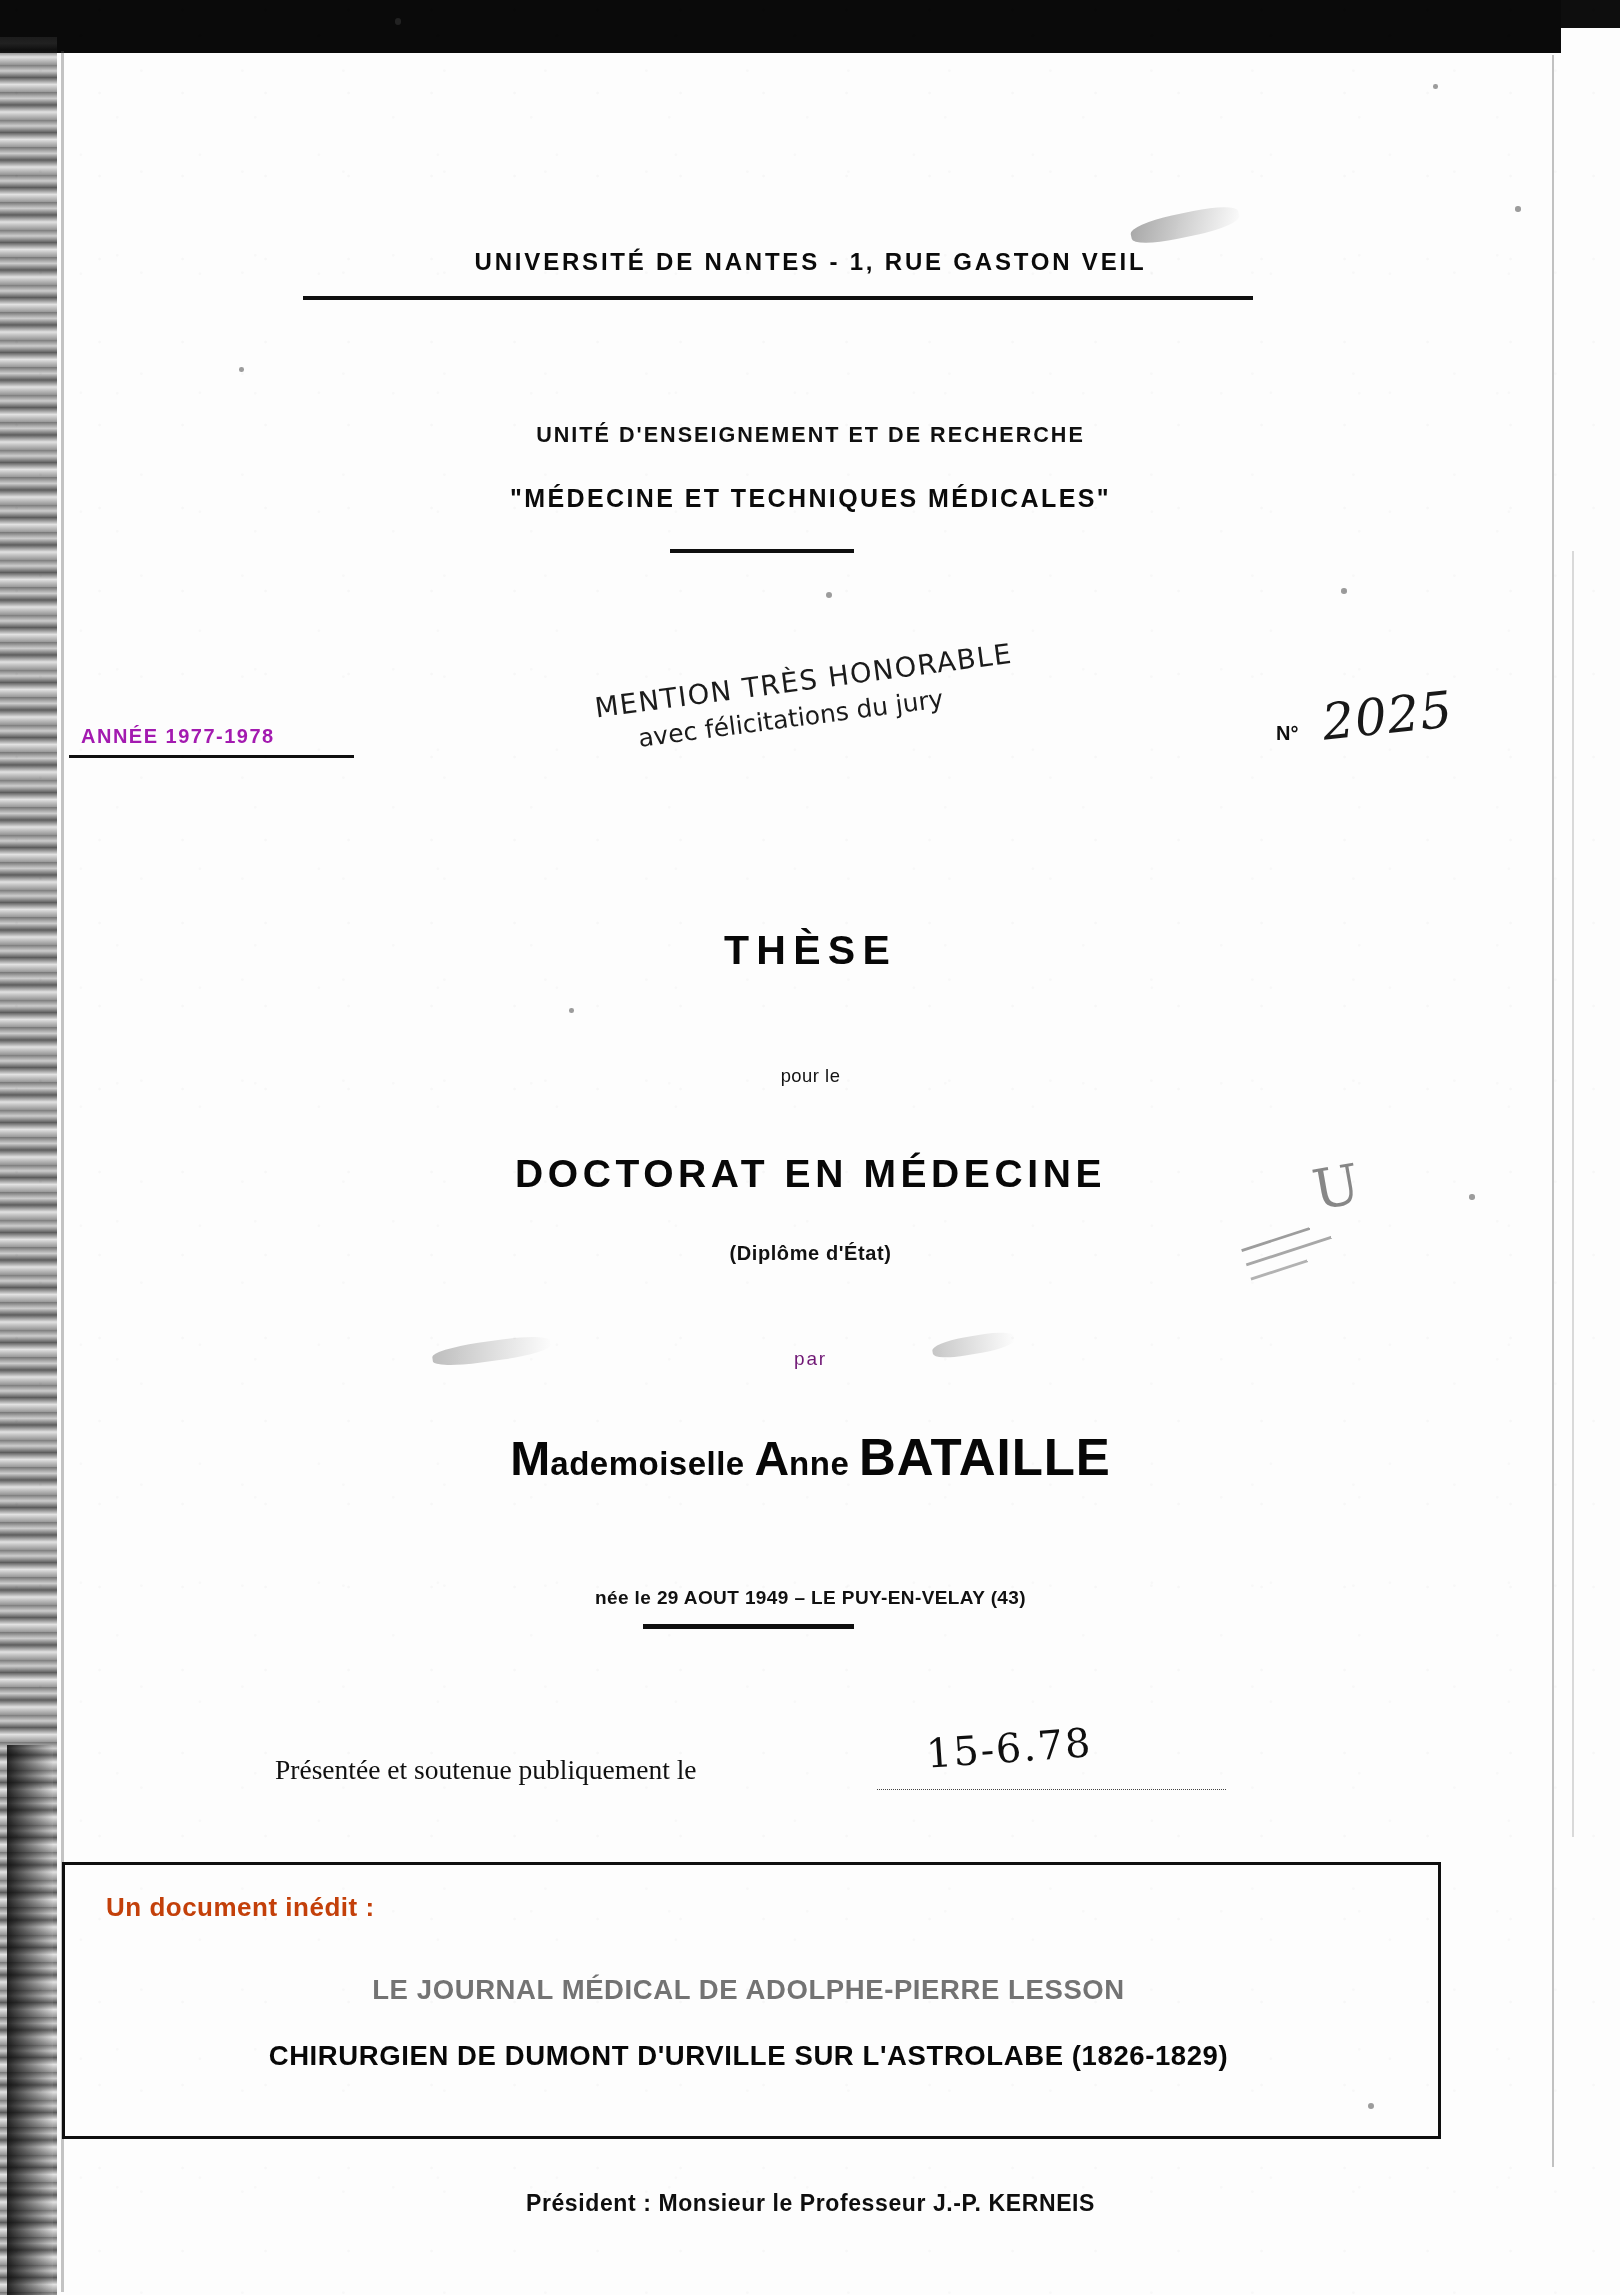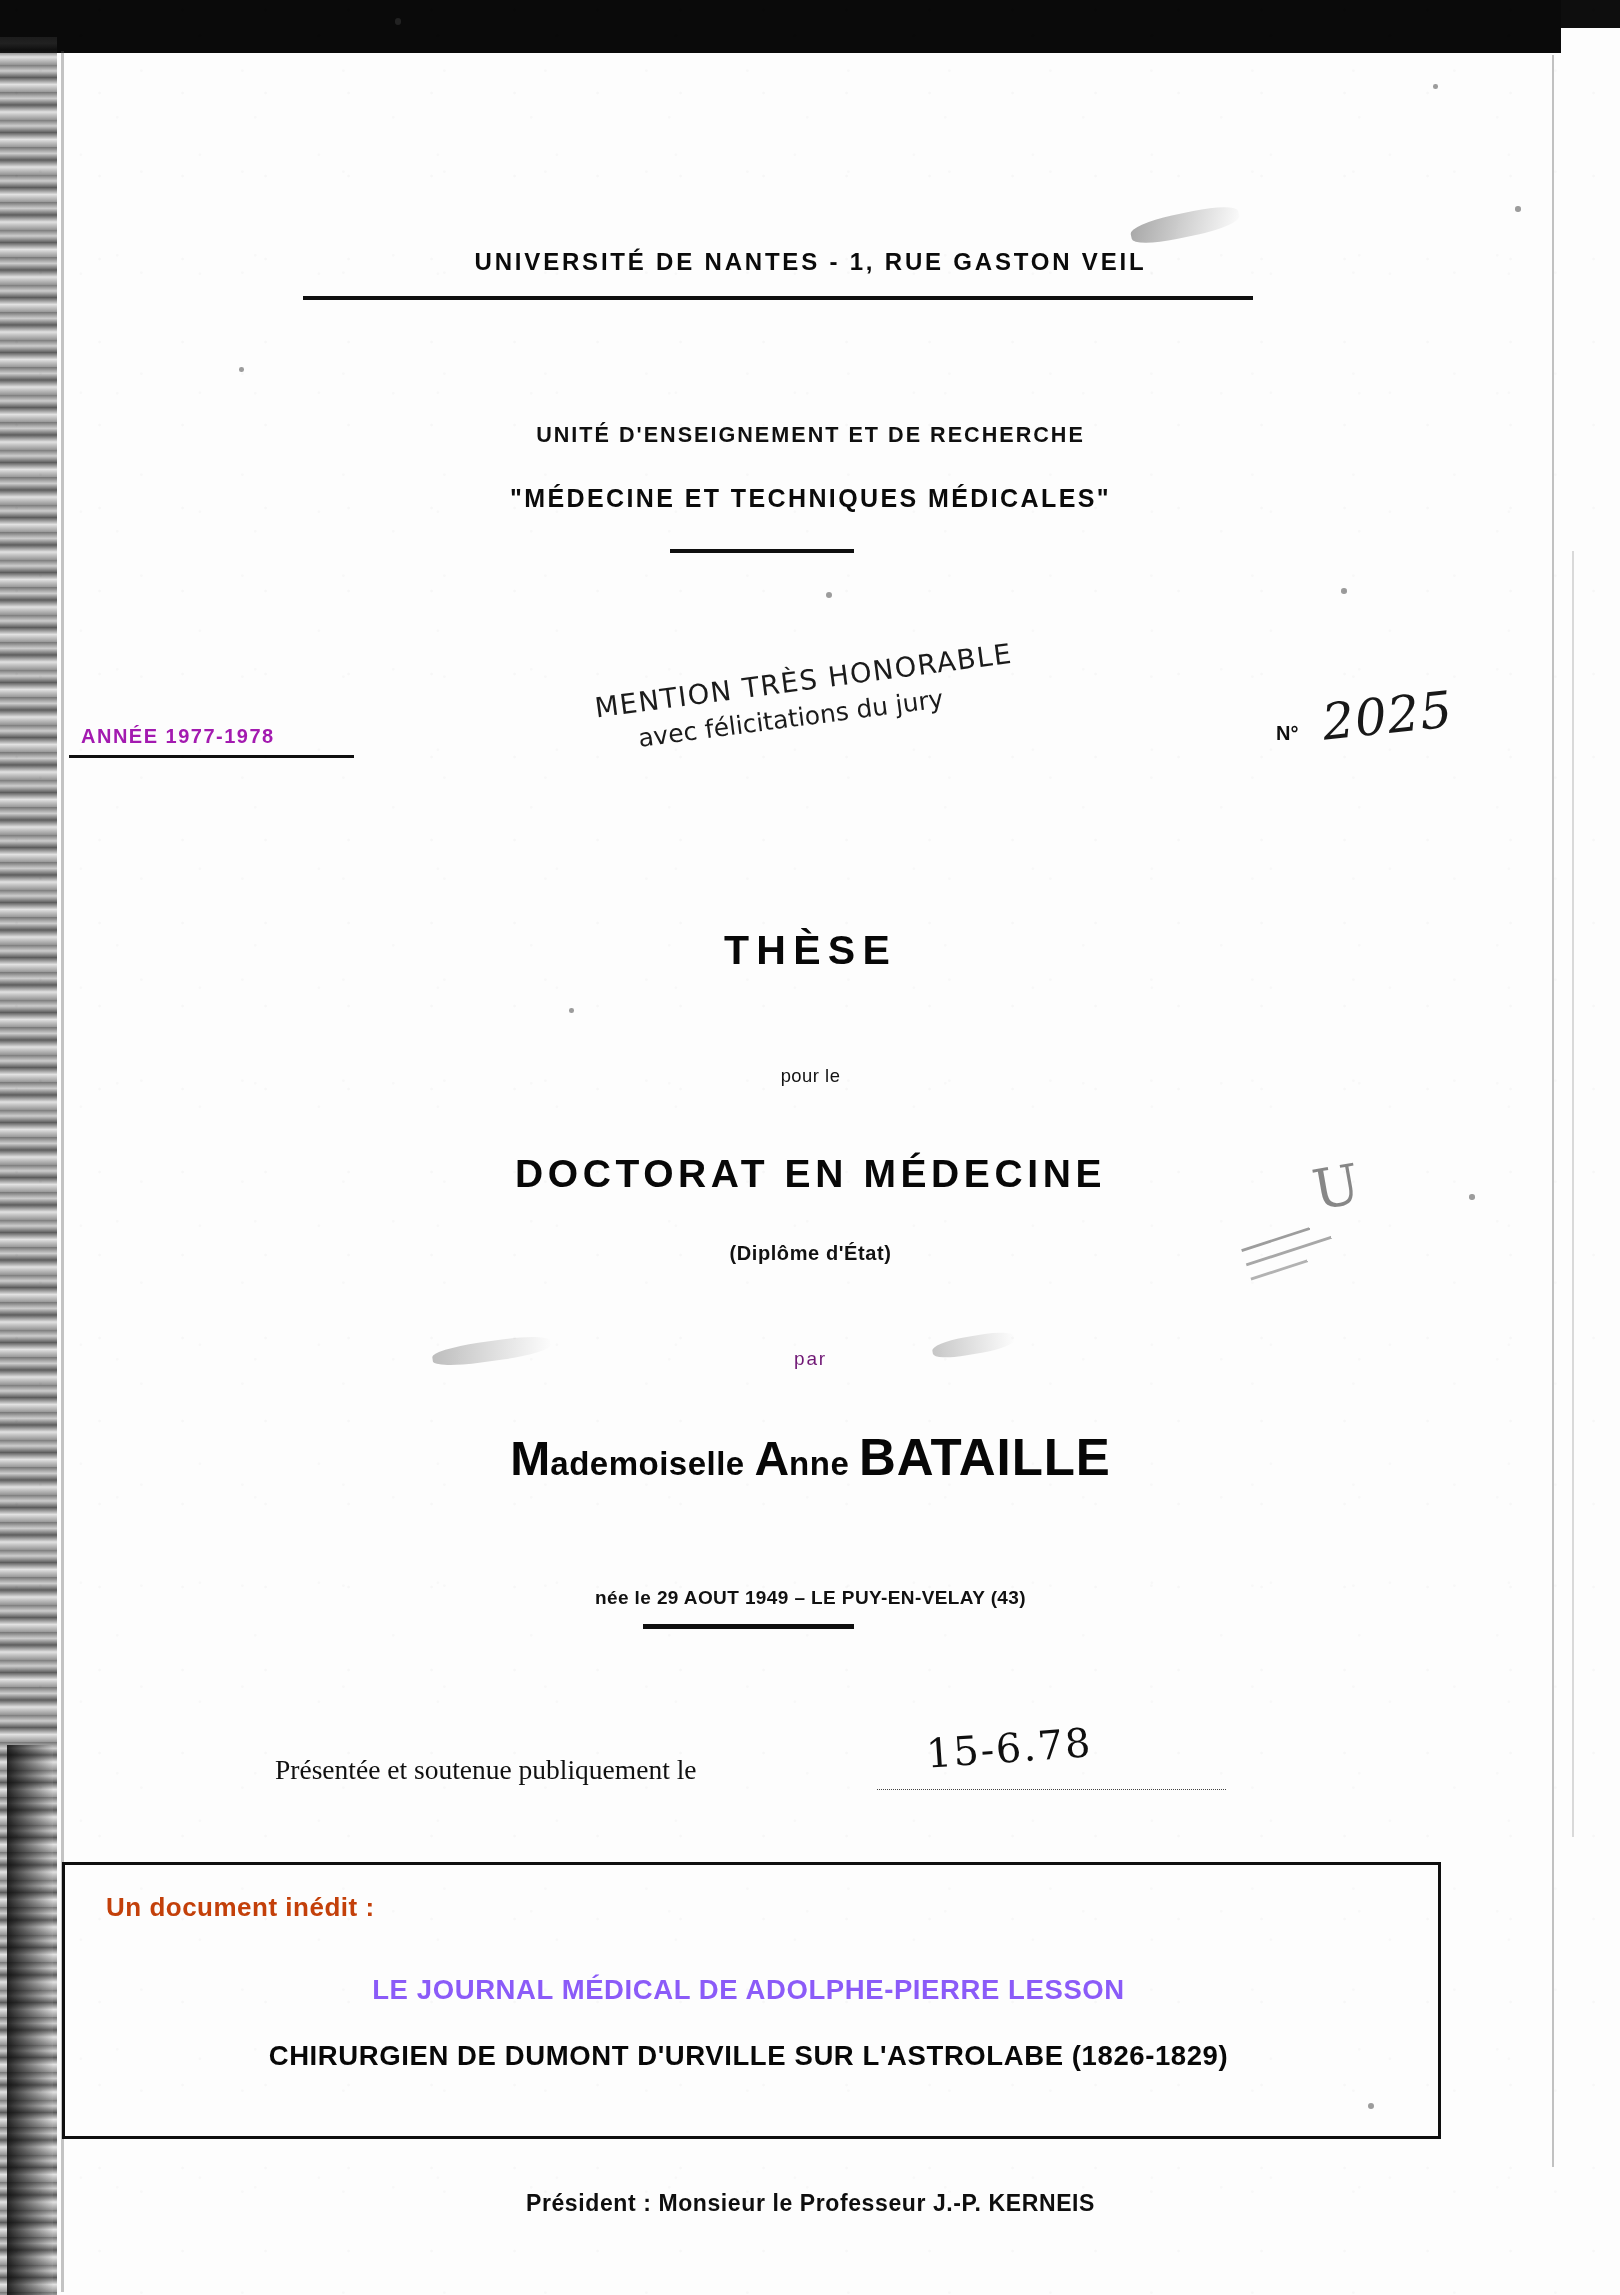--- a/index.html
+++ b/index.html
@@ -277,21 +277,21 @@
     letter-spacing: 0.5px;
   }
   .box-l1 {
     position: absolute;
     left: 0; top: 1974px;
     width: 1497px;
     text-align: center;
     font-size: 27.5px;
     font-weight: bold;
     letter-spacing: 0.6px;
-    color: #8b5cf6;
+    color: #737373;
   }
   .box-l2 {
     position: absolute;
     left: 0; top: 2040px;
     width: 1497px;
     text-align: center;
     font-size: 27.5px;
     font-weight: bold;
     letter-spacing: 0.6px;
     color: #0a0a0a;

